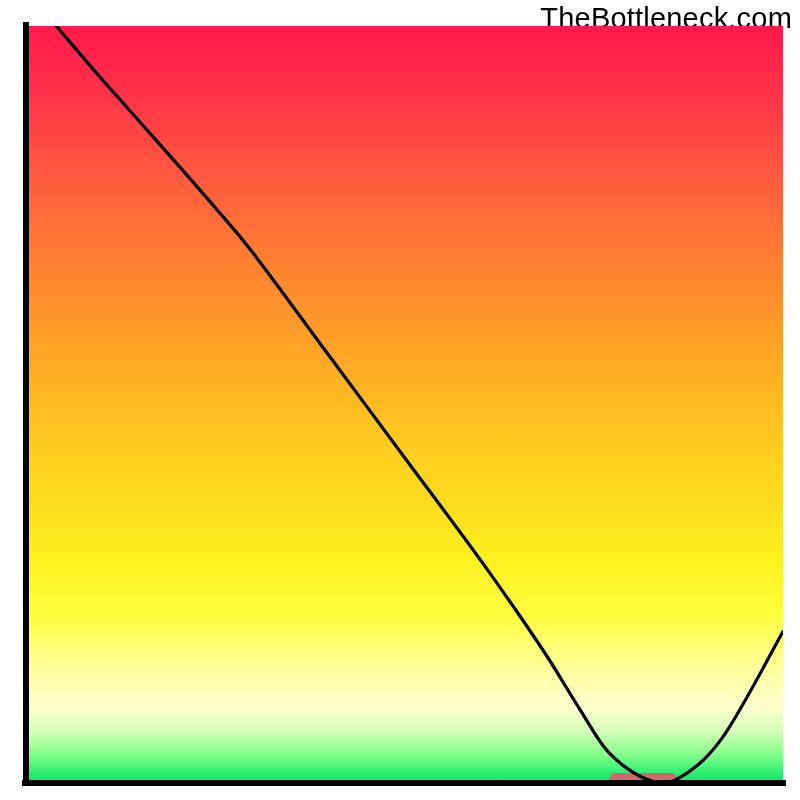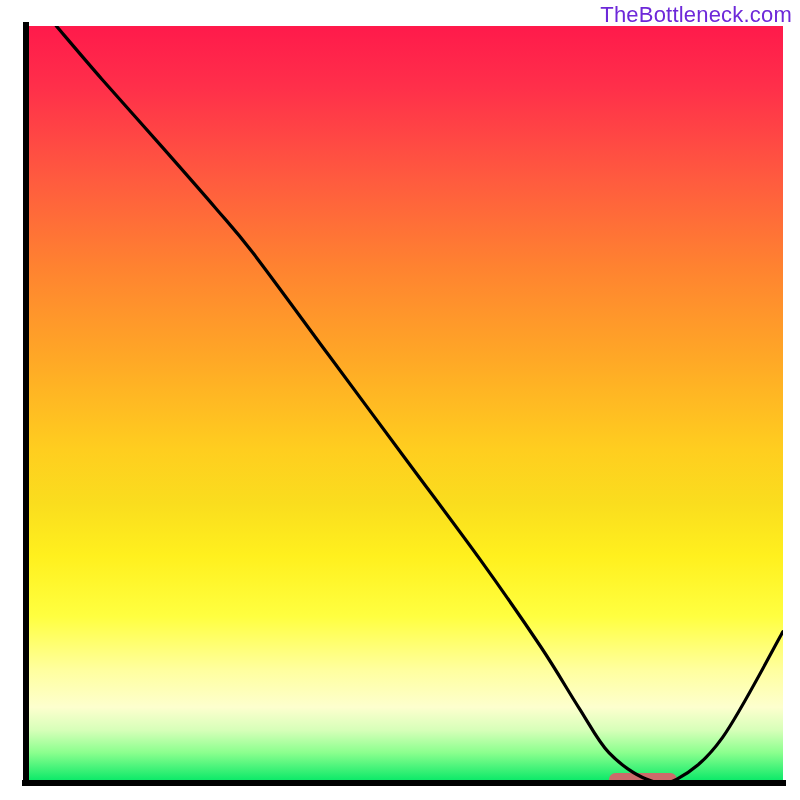--- a/index.html
+++ b/index.html
@@ -8,22 +8,22 @@
     position: relative;
     width: 800px;
     height: 800px;
     background: #fff;
   }
   .attribution {
     position: absolute;
     top: 2px;
     right: 8px;
     font-family: Arial, Helvetica, sans-serif;
-    font-size: 22px;
-    color: #6d28d9;
+    font-size: 29px;
+    color: #000000;
     letter-spacing: 0.2px;
   }
   .plot-area {
     position: absolute;
     left: 26px;
     top: 26px;
     width: 757px;
     height: 757px;
     background: linear-gradient(to bottom,
       #ff1a4b 0%,

